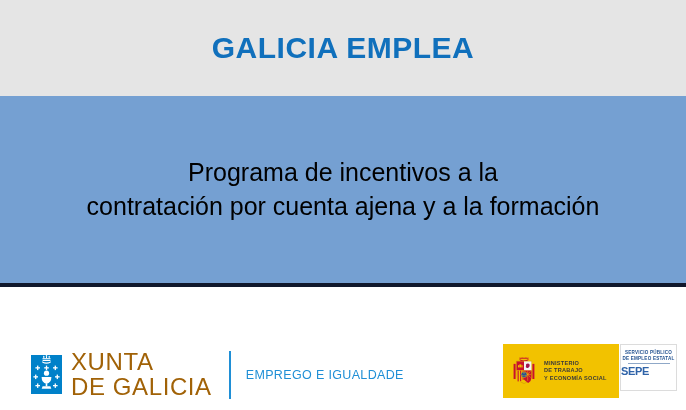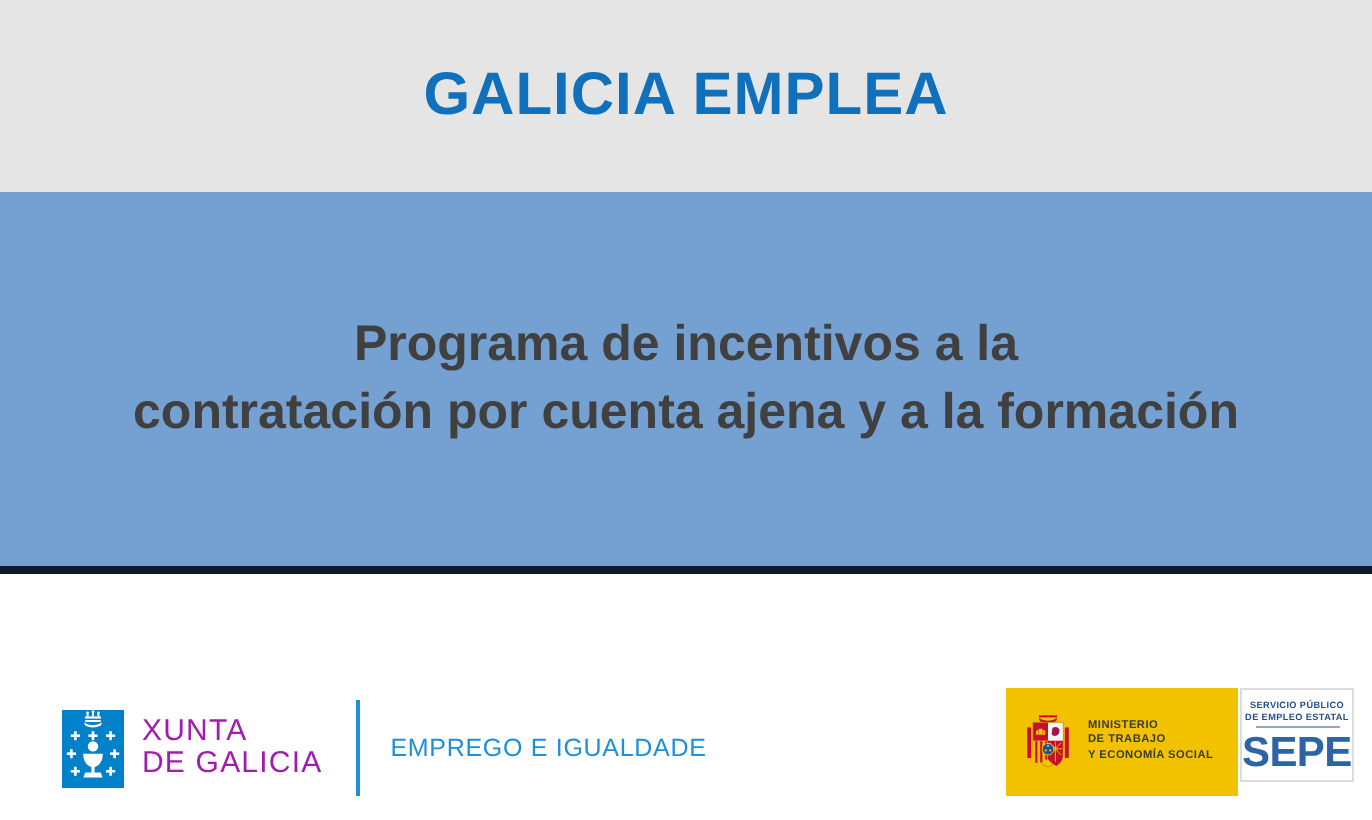--- a/index.html
+++ b/index.html
@@ -48,23 +48,23 @@
     align-items: center;
     justify-content: center;
   }
   .banner-inner {
     width: 100%;
     text-align: center;
     padding: 0 12px;
     box-sizing: border-box;
   }
   .banner-line {
-    color: #404040;
+    color: #000000;
     font-size: 25px;
-    font-weight: bold;
+    font-weight: normal;
     line-height: 1.33;
     white-space: nowrap;
     font-family: "Liberation Sans", sans-serif;
   }
   .banner-rule {
     position: absolute;
     left: 0;
     top: 283px;
     width: 686px;
     height: 4px;
@@ -94,22 +94,22 @@
     height: 39px;
     background: #0081c9;
     position: relative;
     flex: none;
   }
   .xunta-words {
     margin-left: 9px;
     line-height: 1.04;
   }
   .xunta-word {
-    color: #a21caf;
-    font-size: 15px;
+    color: #a16207;
+    font-size: 24px;
     font-weight: normal;
     letter-spacing: 0.6px;
     display: block;
     font-family: "Liberation Sans", sans-serif;
   }
   .xunta-divider {
     width: 2px;
     height: 48px;
     background: #1f8fd6;
     margin-left: 17px;
@@ -183,21 +183,21 @@
   }
   .sepe-rule {
     width: 42px;
     height: 1px;
     background: #8fa8c8;
     margin: 2px auto 1px auto;
   }
   .sepe-word {
     text-align: left;
     color: #2f63a8;
-    font-size: 21px;
+    font-size: 11px;
     font-weight: bold;
     letter-spacing: -0.3px;
     font-family: "Liberation Sans", sans-serif;
   }
 </style>
 </head>
 <body>
 
 <div class="header">
   <div class="header-title">GALICIA EMPLEA</div>

